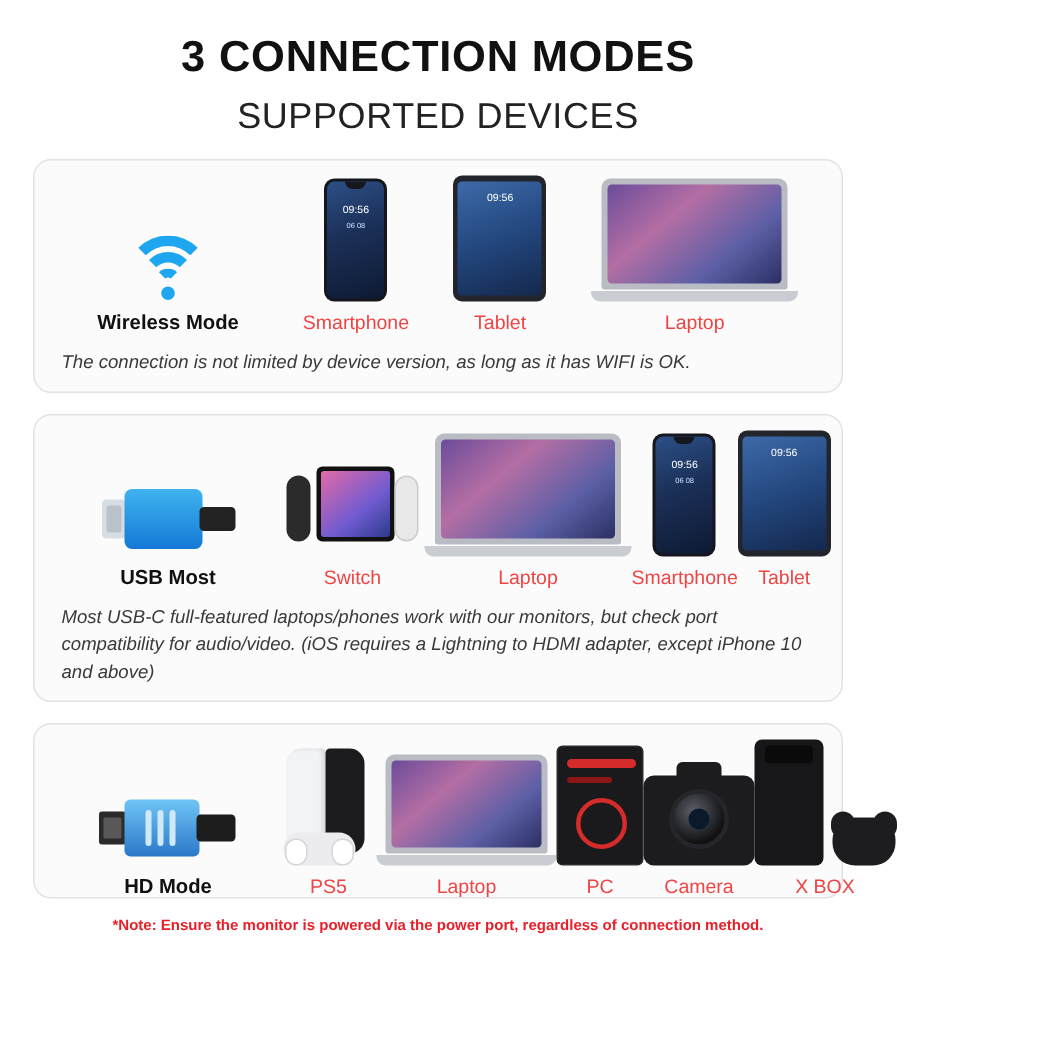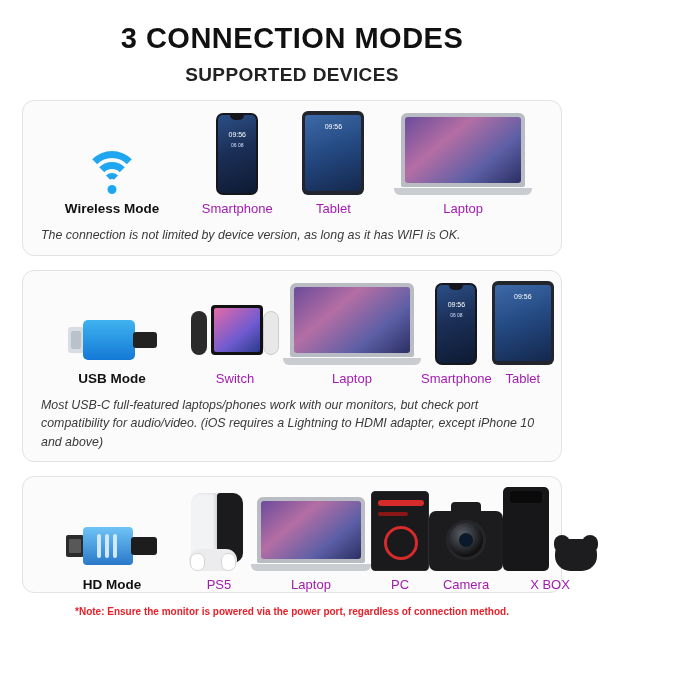--- a/index.html
+++ b/index.html
@@ -15,25 +15,25 @@
   .title {
     text-align: center;
     font-size: 29px;
     font-weight: bold;
     letter-spacing: 0.5px;
     color: #111;
     padding-top: 22px;
   }
   .subtitle {
     text-align: center;
-    font-size: 19px;
+    font-size: 24px;
     color: #222;
     letter-spacing: 0.4px;
     margin-top: 9px;
-    font-weight: 700;
+    font-weight: 400;
   }
 
   .card {
     border: 1px solid #e2e2e2;
     border-radius: 12px;
     background: #fbfbfb;
     margin-top: 14px;
     padding: 10px 14px 0 14px;
     position: relative;
   }
@@ -65,21 +65,21 @@
     align-items: flex-end;
     justify-content: space-around;
   }
   .device {
     display: flex;
     flex-direction: column;
     align-items: center;
   }
   .device-label {
     font-size: 13px;
-    color: #a21caf;
+    color: #ef4444;
     margin-top: 6px;
     white-space: nowrap;
   }
 
   .note {
     font-size: 12.4px;
     color: #3a3a3a;
     line-height: 1.5;
     padding: 10px 4px 10px 4px;
     font-style: italic;
@@ -321,21 +321,21 @@
 
   <div class="card">
     <div class="card-row">
 
       <div class="mode-block">
         <div class="usb-ico">
           <div class="tip"></div>
             <div class="body"></div>
             <div class="cable"></div>
         </div>
-        <div class="mode-label">USB Mode</div>
+        <div class="mode-label">USB Most</div>
       </div>
 
       <div class="devices">
         <div class="device">
           <div class="switch">
             <div class="jl"></div>
               <div class="scrn">
                 <div></div>
               </div>
               <div class="jr"></div>

